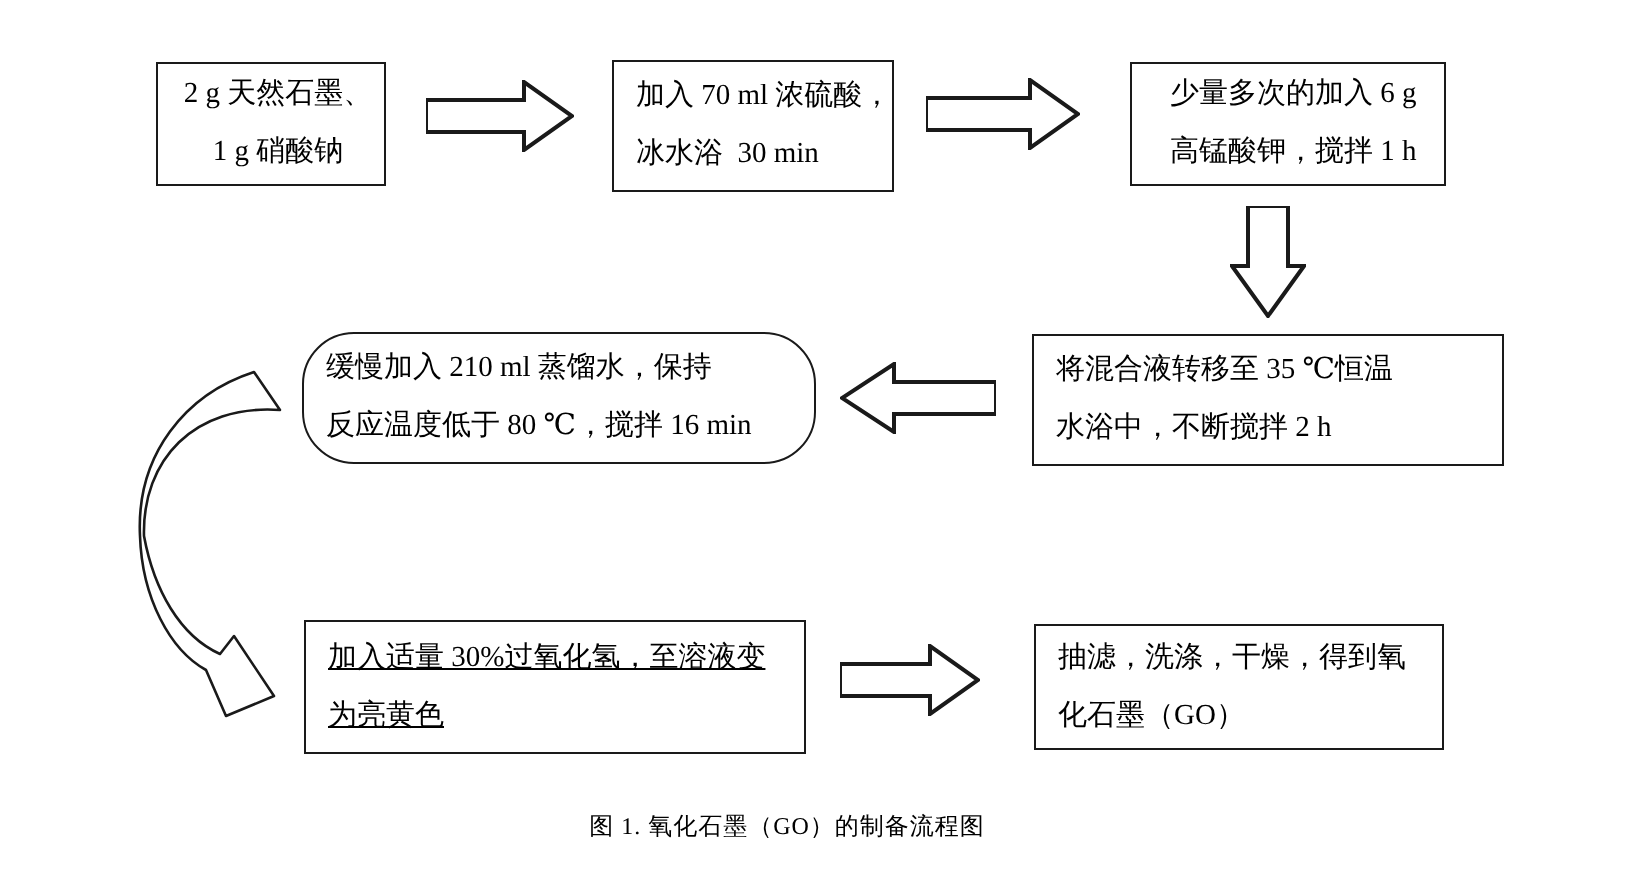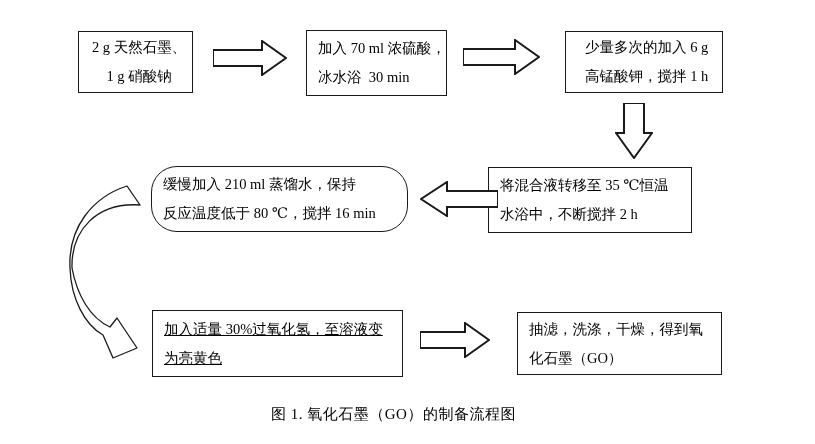--- a/index.html
+++ b/index.html
@@ -27,21 +27,21 @@
   }
   .flow-box .line { white-space: pre; display: block; }
   .arrow { position: absolute; }
   .arrow svg { display: block; }
   .caption {
     position: absolute;
     left: 0;
     top: 405px;
     width: 787px;
     text-align: center;
-    font-size: 15px;
+    font-size: 12px;
     letter-spacing: 0.5px;
   }
 </style>
 </head>
 <body>
 
 <div class="canvas">
 
   <div class="flow-box" style="left:78px; top:31px; width:115px; height:62px;align-items:center;">
     <span class="line">2 g 天然石墨、</span>
@@ -69,21 +69,21 @@
     <span class="line">少量多次的加入 6 g</span>
     <span class="line">高锰酸钾，搅拌 1 h</span>
   </div>
 
   <div class="arrow" style="left:615px; top:103px;">
     <svg width="38" height="56" viewBox="0 0 38 56">
       <polygon points="9,0 29,0 29,30 37,30 19,55 1,30 9,30" fill="#ffffff" stroke="#1a1a1a" stroke-width="2"></polygon>
     </svg>
   </div>
 
-  <div class="flow-box" style="left:488px; top:167px; width:204px; height:66px;">
+  <div class="flow-box" style="left:516px; top:167px; width:236px; height:66px;">
     <span class="line">将混合液转移至 35 ℃恒温</span>
     <span class="line">水浴中，不断搅拌 2 h</span>
   </div>
 
   <div class="arrow" style="left:420px; top:181px;">
     <svg width="78" height="36" viewBox="0 0 78 36">
       <polygon points="78,10 27,10 27,1 1,18 27,35 27,26 78,26" fill="#ffffff" stroke="#1a1a1a" stroke-width="2"></polygon>
     </svg>
   </div>
 

